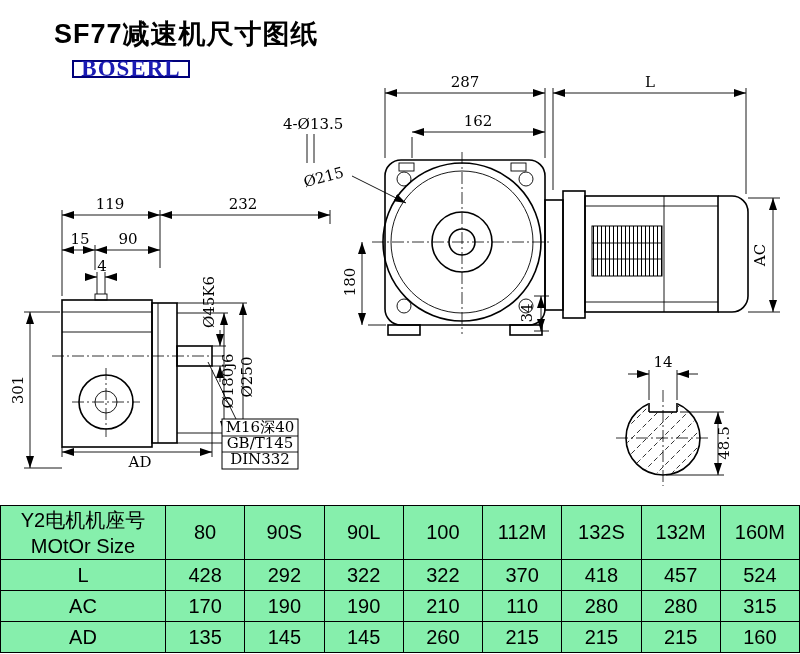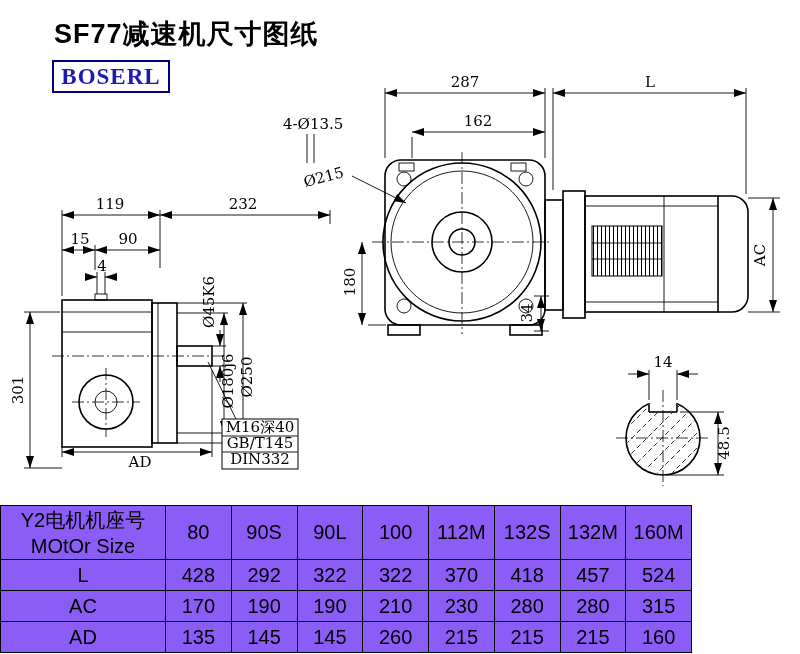--- a/index.html
+++ b/index.html
@@ -1,33 +1,33 @@
 <!DOCTYPE html>
 <html><head>
 <meta charset="utf-8">
 <style>
   * { margin:0; padding:0; box-sizing:border-box; }
   html,body { width:800px; height:654px; background:#fff; font-family:"Liberation Sans",sans-serif; }
   .page { position:absolute; left:0; top:0; width:800px; height:654px; background:#fff; overflow:hidden; }
   .title { position:absolute; left:54px; top:16px; font-size:27px; font-weight:bold; color:#000; letter-spacing:1px; white-space:nowrap; }
-  .logo { position:absolute; left:52px; top:60px; width:118px; height:33px; border:2px solid #00007a; color:#1b1bb4;
+  .logo { position:absolute; left:72px; top:60px; width:118px; height:18px; border:2px solid #00007a; color:#1b1bb4;
           font-family:"Liberation Serif",serif; font-weight:bold; font-size:23px; display:flex; align-items:center;
           justify-content:center; letter-spacing:1px; background:#fff; }
   svg.drawing { position:absolute; left:0; top:0; }
 
   
   .o  { fill:none; stroke:#000; stroke-width:1.6; }
   .t  { fill:none; stroke:#000; stroke-width:0.9; }
   .d  { fill:none; stroke:#000; stroke-width:0.9; }
   .cl { fill:none; stroke:#000; stroke-width:0.8; stroke-dasharray:12 3 2 3; }
   .h  { stroke:#000; stroke-width:0.8; stroke-dasharray:5 3; fill:none; }
   .lbl   { font-family:"DejaVu Serif",serif; font-size:15px; fill:#000; text-anchor:middle; }
   .lbl-s { text-anchor:start; }
 
-  table.spec { position:absolute; left:0; top:505px; width:692px; border-collapse:collapse; table-layout:fixed; background:#8b5cf6; }
+  table.spec { position:absolute; left:0; top:505px; width:800px; border-collapse:collapse; table-layout:fixed; background:#86efac; }
   table.spec th, table.spec td { border:1px solid #000; text-align:center; vertical-align:middle; font-size:20px; font-weight:normal; color:#000; }
   tr.hdr { height:54px; }
   tr.datarow { height:31px; }
   .first-cell { font-size:17px; line-height:1.3; }
 </style>
 </head>
 <body>
 
 <div class="page">
 
@@ -247,21 +247,21 @@
         <td>418</td>
         <td>457</td>
         <td>524</td>
       </tr>
       <tr class="datarow">
         <td>AC</td>
         <td>170</td>
         <td>190</td>
         <td>190</td>
         <td>210</td>
-        <td>230</td>
+        <td>110</td>
         <td>280</td>
         <td>280</td>
         <td>315</td>
       </tr>
       <tr class="datarow">
         <td>AD</td>
         <td>135</td>
         <td>145</td>
         <td>145</td>
         <td>260</td>

